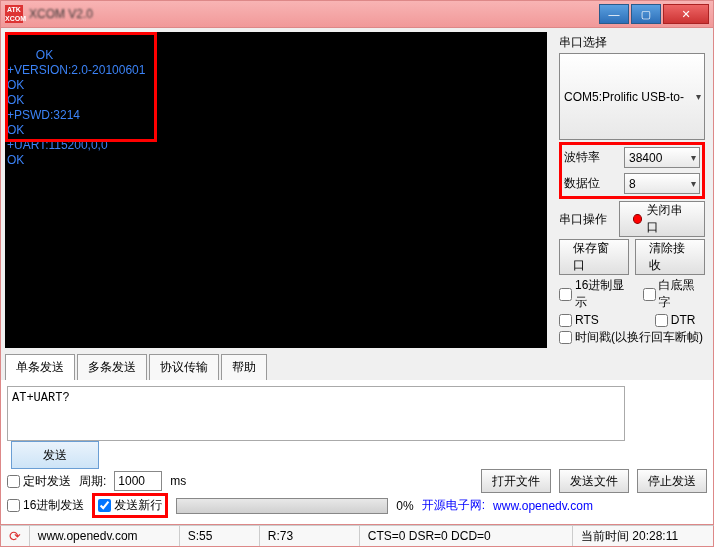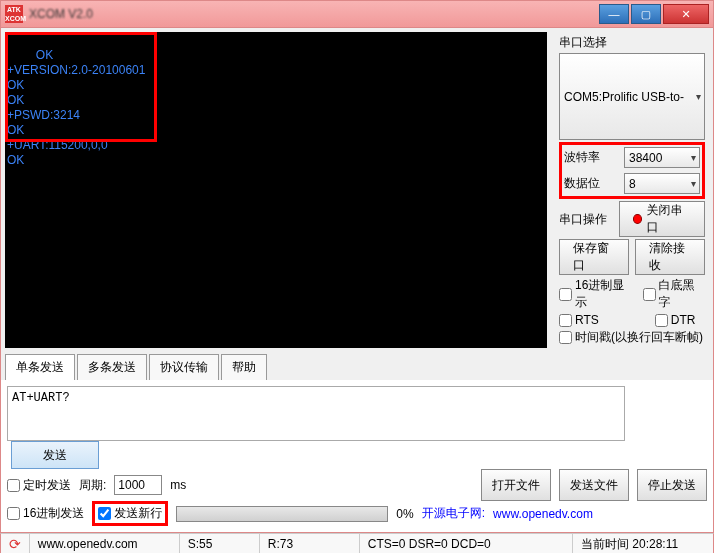--- a/index.html
+++ b/index.html
@@ -37,21 +37,21 @@
 
 .lower { border: 1px solid #d88; border-top: none; padding: 6px; background: #fff; }
 .inputarea { width: 618px; height: 55px; border: 1px solid #aaa; padding: 4px; font-family: "Courier New", monospace; background: #fff; display: inline-block; vertical-align: top; resize: none; }
 .sendcol { display: inline-flex; flex-direction: column; gap: 6px; width: 88px; vertical-align: top; margin-left: 4px; }
 .sendcol .btn { height: 28px; background: linear-gradient(#eaf3fc, #cde4f7); border: 1px solid #6a9ed4; display: flex; align-items: center; justify-content: center; }
 .sendcol .btn.plain { background: linear-gradient(#fdfdfd, #e0e0e0); border: 1px solid #888; }
 
 .ctrlrow { display: flex; align-items: center; gap: 8px; margin-top: 0; }
 .ctrlrow .chk { display: flex; align-items: center; gap: 3px; }
 .ctrlrow input[type=text] { width: 48px; height: 20px; border: 1px solid #888; padding: 0 3px; }
-.ctrlrow .btn { height: 32px; padding: 0 10px; background: linear-gradient(#fdfdfd, #e0e0e0); border: 1px solid #888; display: flex; align-items: center; }
+.ctrlrow .btn { height: 24px; padding: 0 10px; background: linear-gradient(#fdfdfd, #e0e0e0); border: 1px solid #888; display: flex; align-items: center; }
 .ctrlrow .spacer { flex: 1; }
 .ctrlrow .redhl { border: 3px solid #f00; padding: 1px 3px; }
 .progress { width: 212px; height: 16px; border: 1px solid #888; background: linear-gradient(#e8e8e8, #d0d0d0); }
 .link { color: #00f; }
 
 .statusbar { display: flex; height: 22px; border: 1px solid #d88; border-top: 1px solid #ccc; align-items: center; background: #f8f8f8; }
 .statusbar .cell { padding: 0 8px; border-right: 1px solid #ccc; height: 100%; display: flex; align-items: center; }
 .statusbar .reload { color: #d33; font-size: 14px; }
 </style>
 </head>

